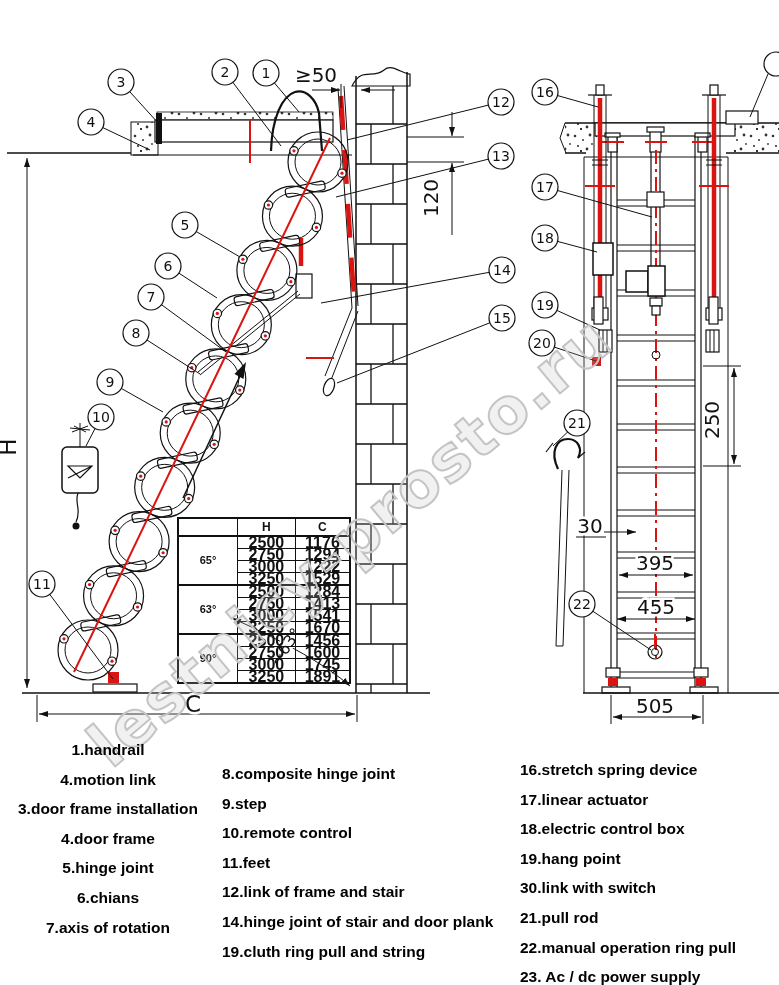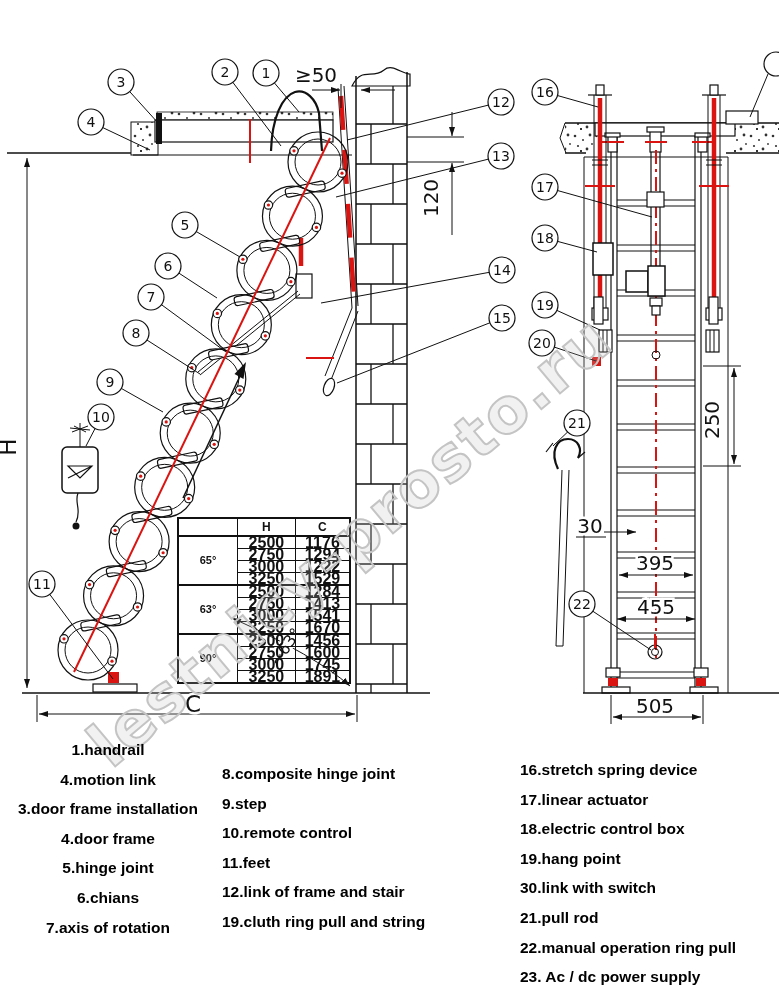--- a/index.html
+++ b/index.html
@@ -579,20 +579,21 @@
   <div class="li">5.hinge joint</div>
   <div class="li">6.chians</div>
   <div class="li">7.axis of rotation</div>
 </div>
 <div class="leg" id="leg2">
   <div class="li">8.composite hinge joint</div>
   <div class="li">9.step</div>
   <div class="li">10.remote control</div>
   <div class="li">11.feet</div>
   <div class="li">12.link of frame and stair</div>
+  <div class="li">14.hinge joint of stair and door plank</div>
   <div class="li">19.cluth ring pull and string</div>
 </div>
 <div class="leg" id="leg3">
   <div class="li">16.stretch spring device</div>
   <div class="li">17.linear actuator</div>
   <div class="li">18.electric control box</div>
   <div class="li">19.hang point</div>
   <div class="li">30.link with switch</div>
   <div class="li">21.pull rod</div>
   <div class="li">22.manual operation ring pull</div>

